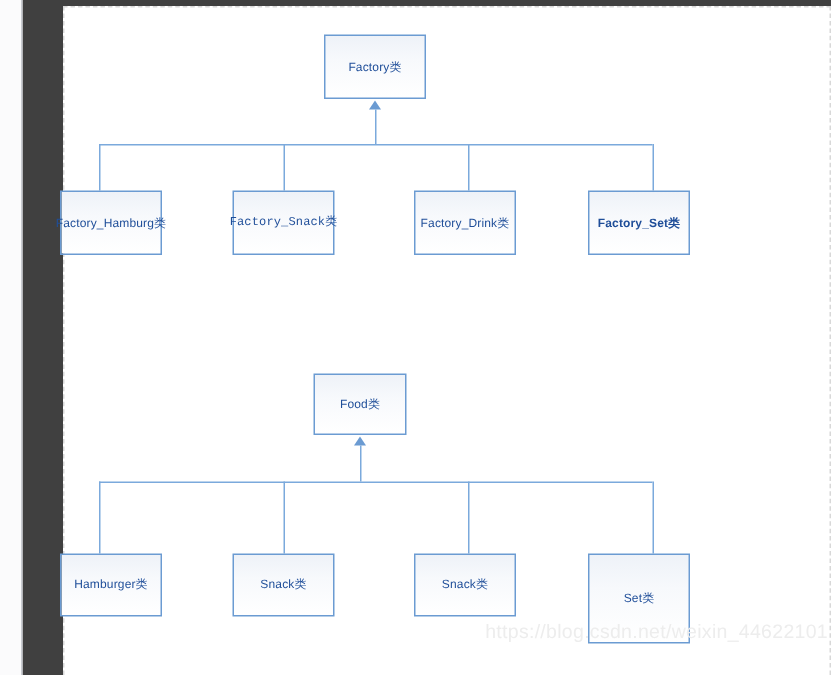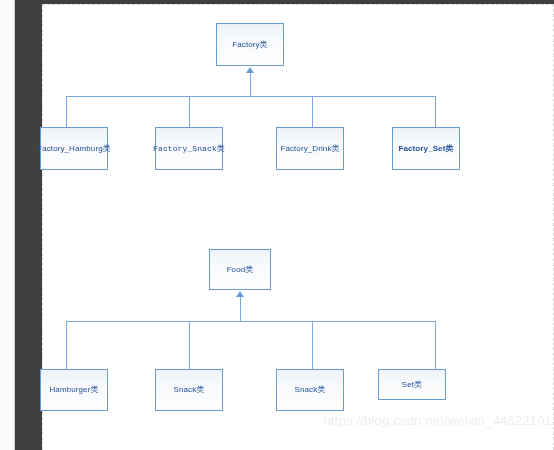--- a/index.html
+++ b/index.html
@@ -138,21 +138,21 @@
 
       <div class="node" style="left:-3px; top:364px; width:68px; height:42px;align-items:center;">
         <span class="node-label">Hamburger类</span>
       </div>
       <div class="node" style="left:112px; top:364px; width:68px; height:42px;">
         <span class="node-label">Snack类</span>
       </div>
       <div class="node" style="left:233px; top:364px; width:68px; height:42px;">
         <span class="node-label">Snack类</span>
       </div>
-      <div class="node" style="left:335px; top:364px; width:68px; height:31px;">
+      <div class="node" style="left:349px; top:364px; width:68px; height:60px;">
         <span class="node-label">Set类</span>
       </div>
     </div>
 
   </div>
 
   <div id="watermark">https://blog.csdn.net/weixin_44622101</div>
 
 </div>
 

